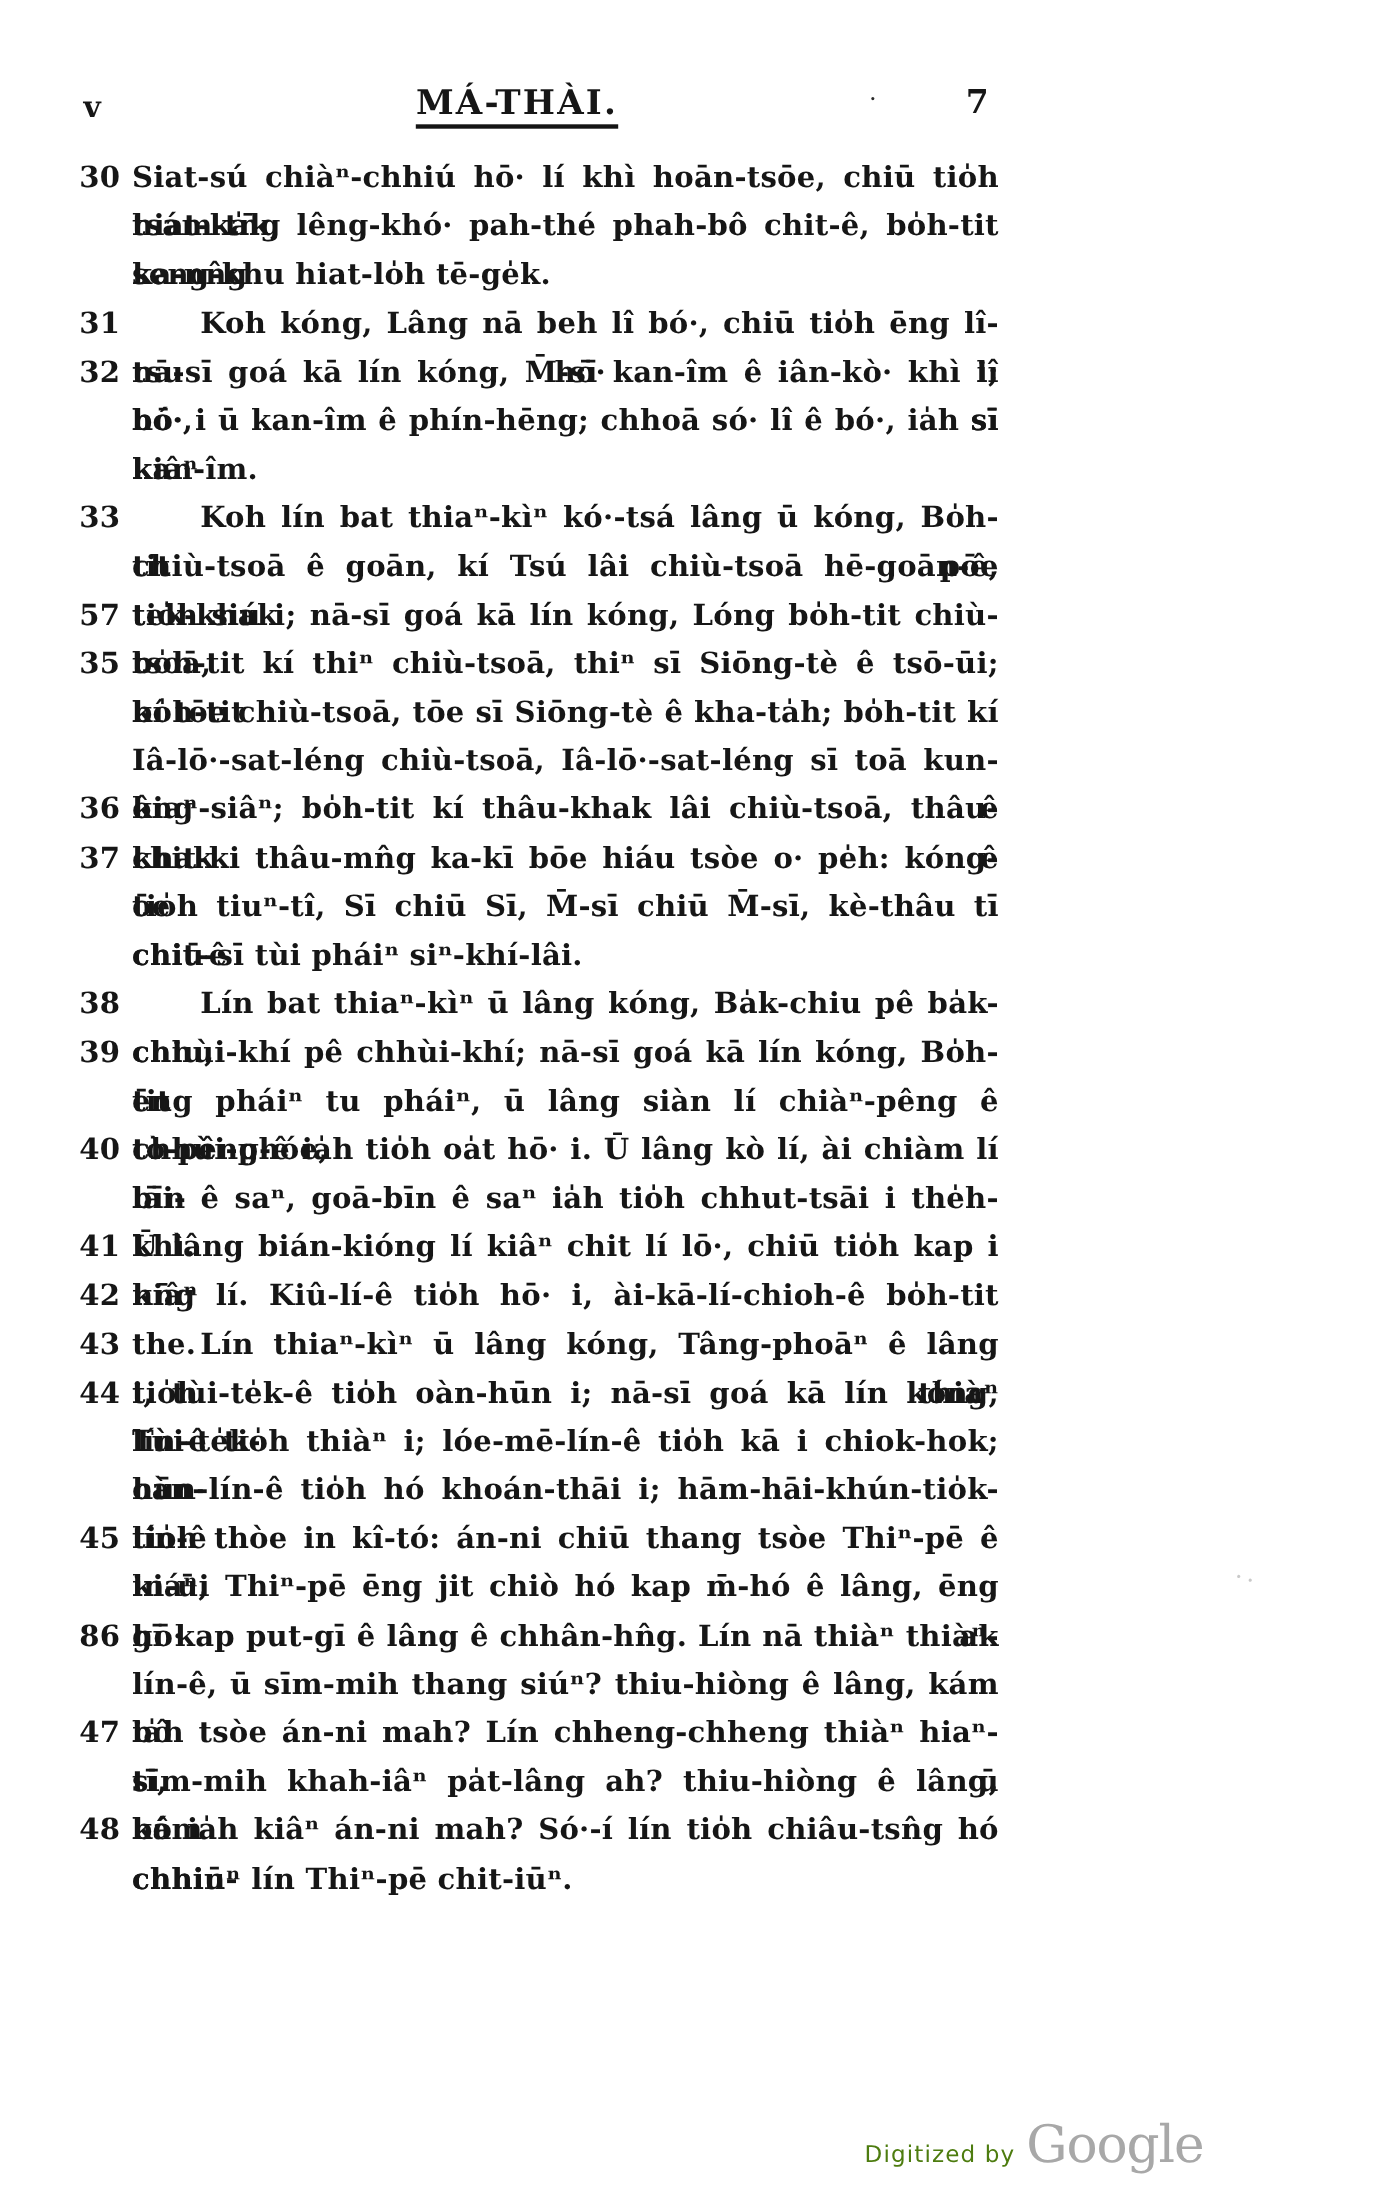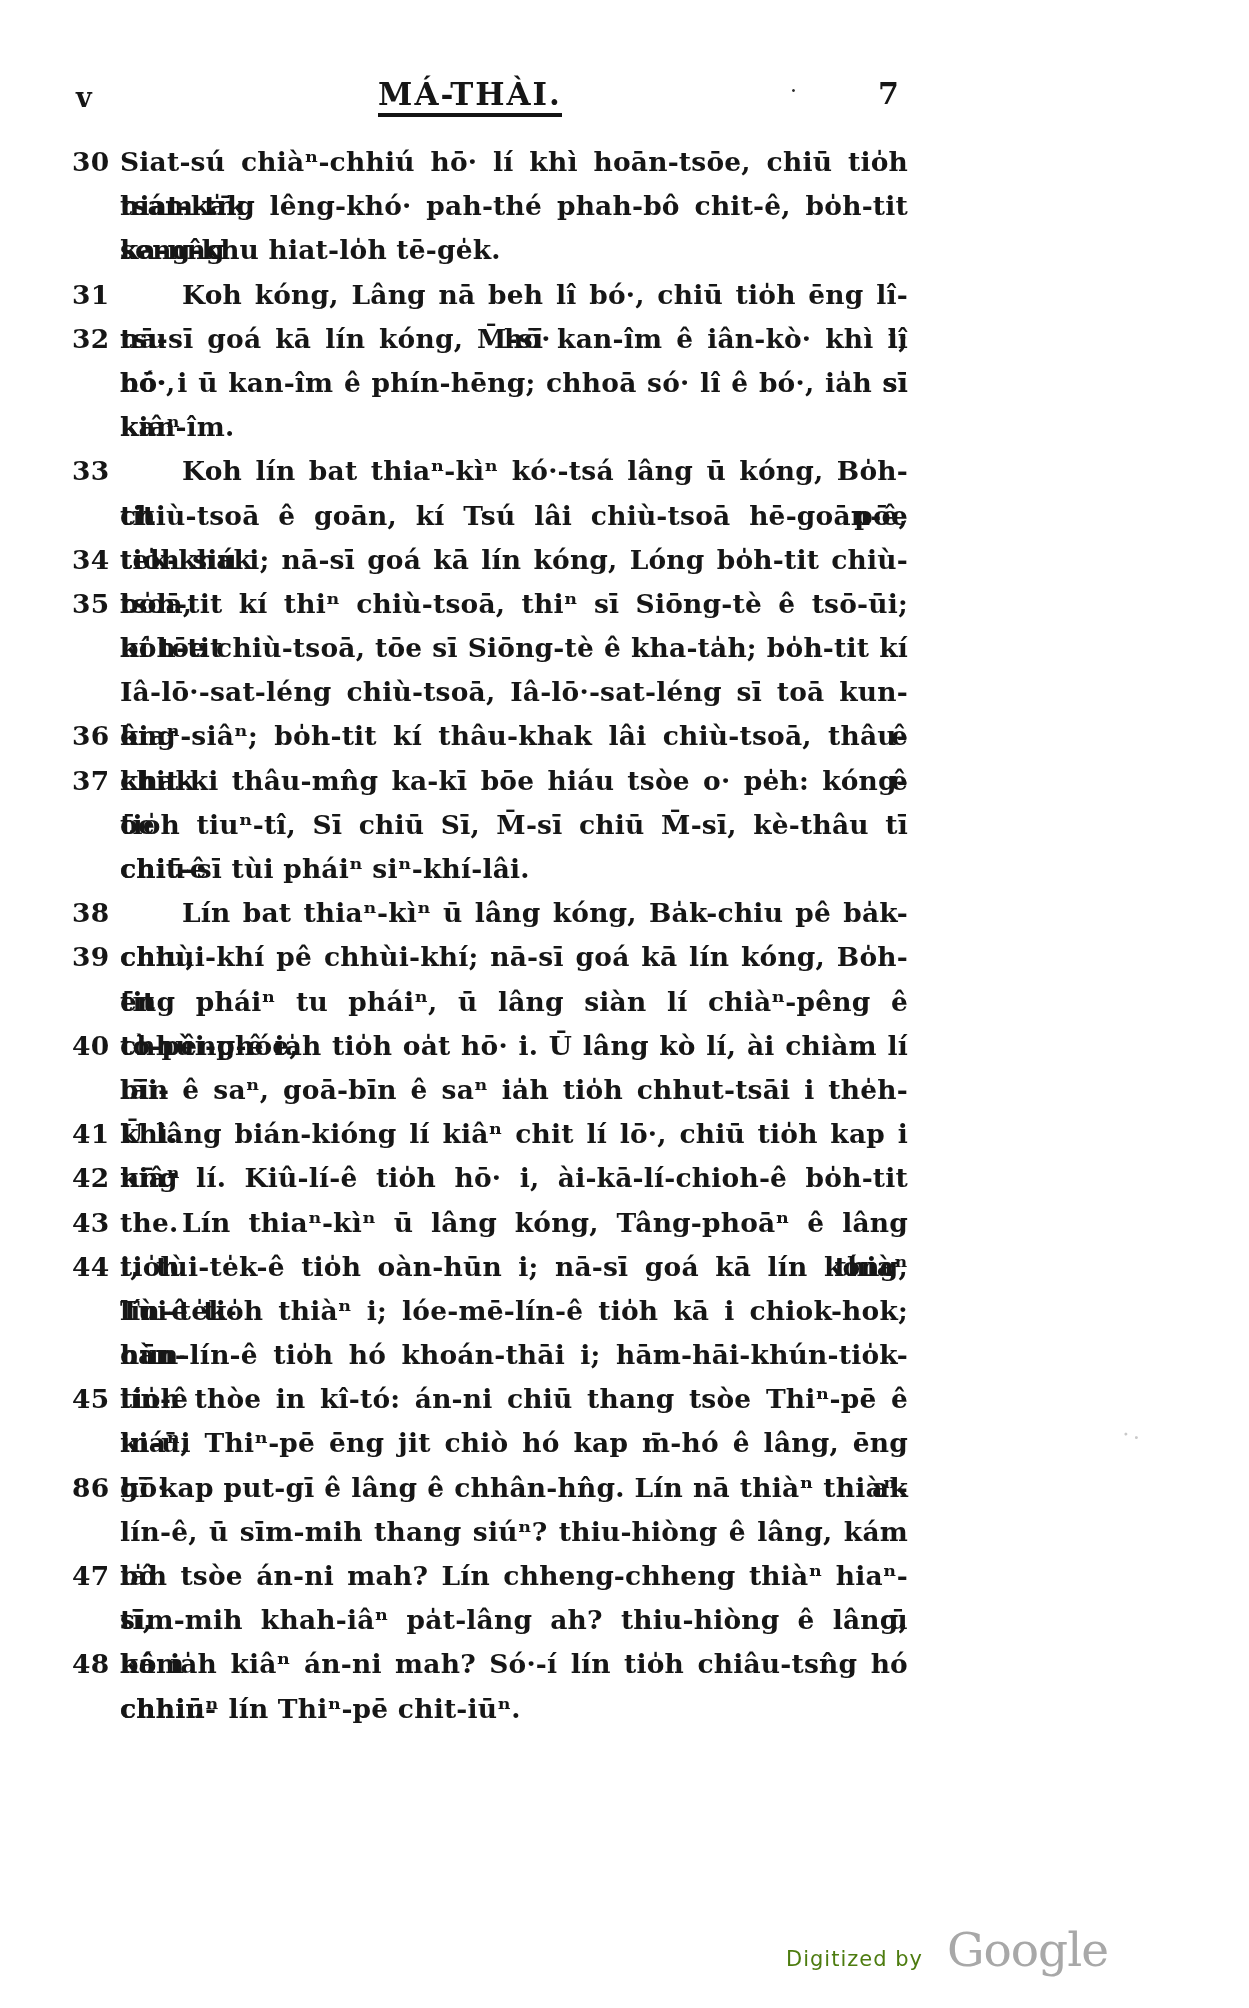--- a/index.html
+++ b/index.html
@@ -54,21 +54,21 @@
   
   .watermark {
     position:absolute; left:786px; top:1922px; white-space:nowrap;
   }
   .wm-prefix {
     font-family:"DejaVu Sans", sans-serif; font-size:21px;
     color:#4d7c0f; letter-spacing:1px;
   }
   .wm-logo {
     font-family:"DejaVu Serif", serif; font-size:47px;
-    color:#a8a8a8; margin-left:24px; letter-spacing:-1px;
+    color:#a8a8a8; margin-left:10px; letter-spacing:-1px;
   }
 </style>
 </head>
 <body>
 
 <div class="page">
 
   <span class="sig">v</span>
 
   <div class="head-title-wrap">
@@ -109,21 +109,21 @@
   </div>
       <div class="line indent">
     <span class="vnum">33</span>
     <span class="vtext">Koh lín bat thiaⁿ-kìⁿ kó·-tsá lâng ū kóng, Bo̍h-tit pōe</span>
   </div>
       <div class="line">
     <span class="vnum"></span>
     <span class="vtext">chiù-tsoā ê goān, kí Tsú lâi chiù-tsoā hē-goān-ê, tek-khak</span>
   </div>
       <div class="line">
-    <span class="vnum">34</span>
+    <span class="vnum">57</span>
     <span class="vtext">tio̍h siú i; nā-sī goá kā lín kóng, Lóng bo̍h-tit chiù-tsoā,</span>
   </div>
       <div class="line">
     <span class="vnum">35</span>
     <span class="vtext">bo̍h-tit kí thiⁿ chiù-tsoā, thiⁿ sī Siōng-tè ê tsō-ūi; bo̍h-tit</span>
   </div>
       <div class="line">
     <span class="vnum"></span>
     <span class="vtext">kí tōe chiù-tsoā, tōe sī Siōng-tè ê kha-ta̍h; bo̍h-tit kí</span>
   </div>

